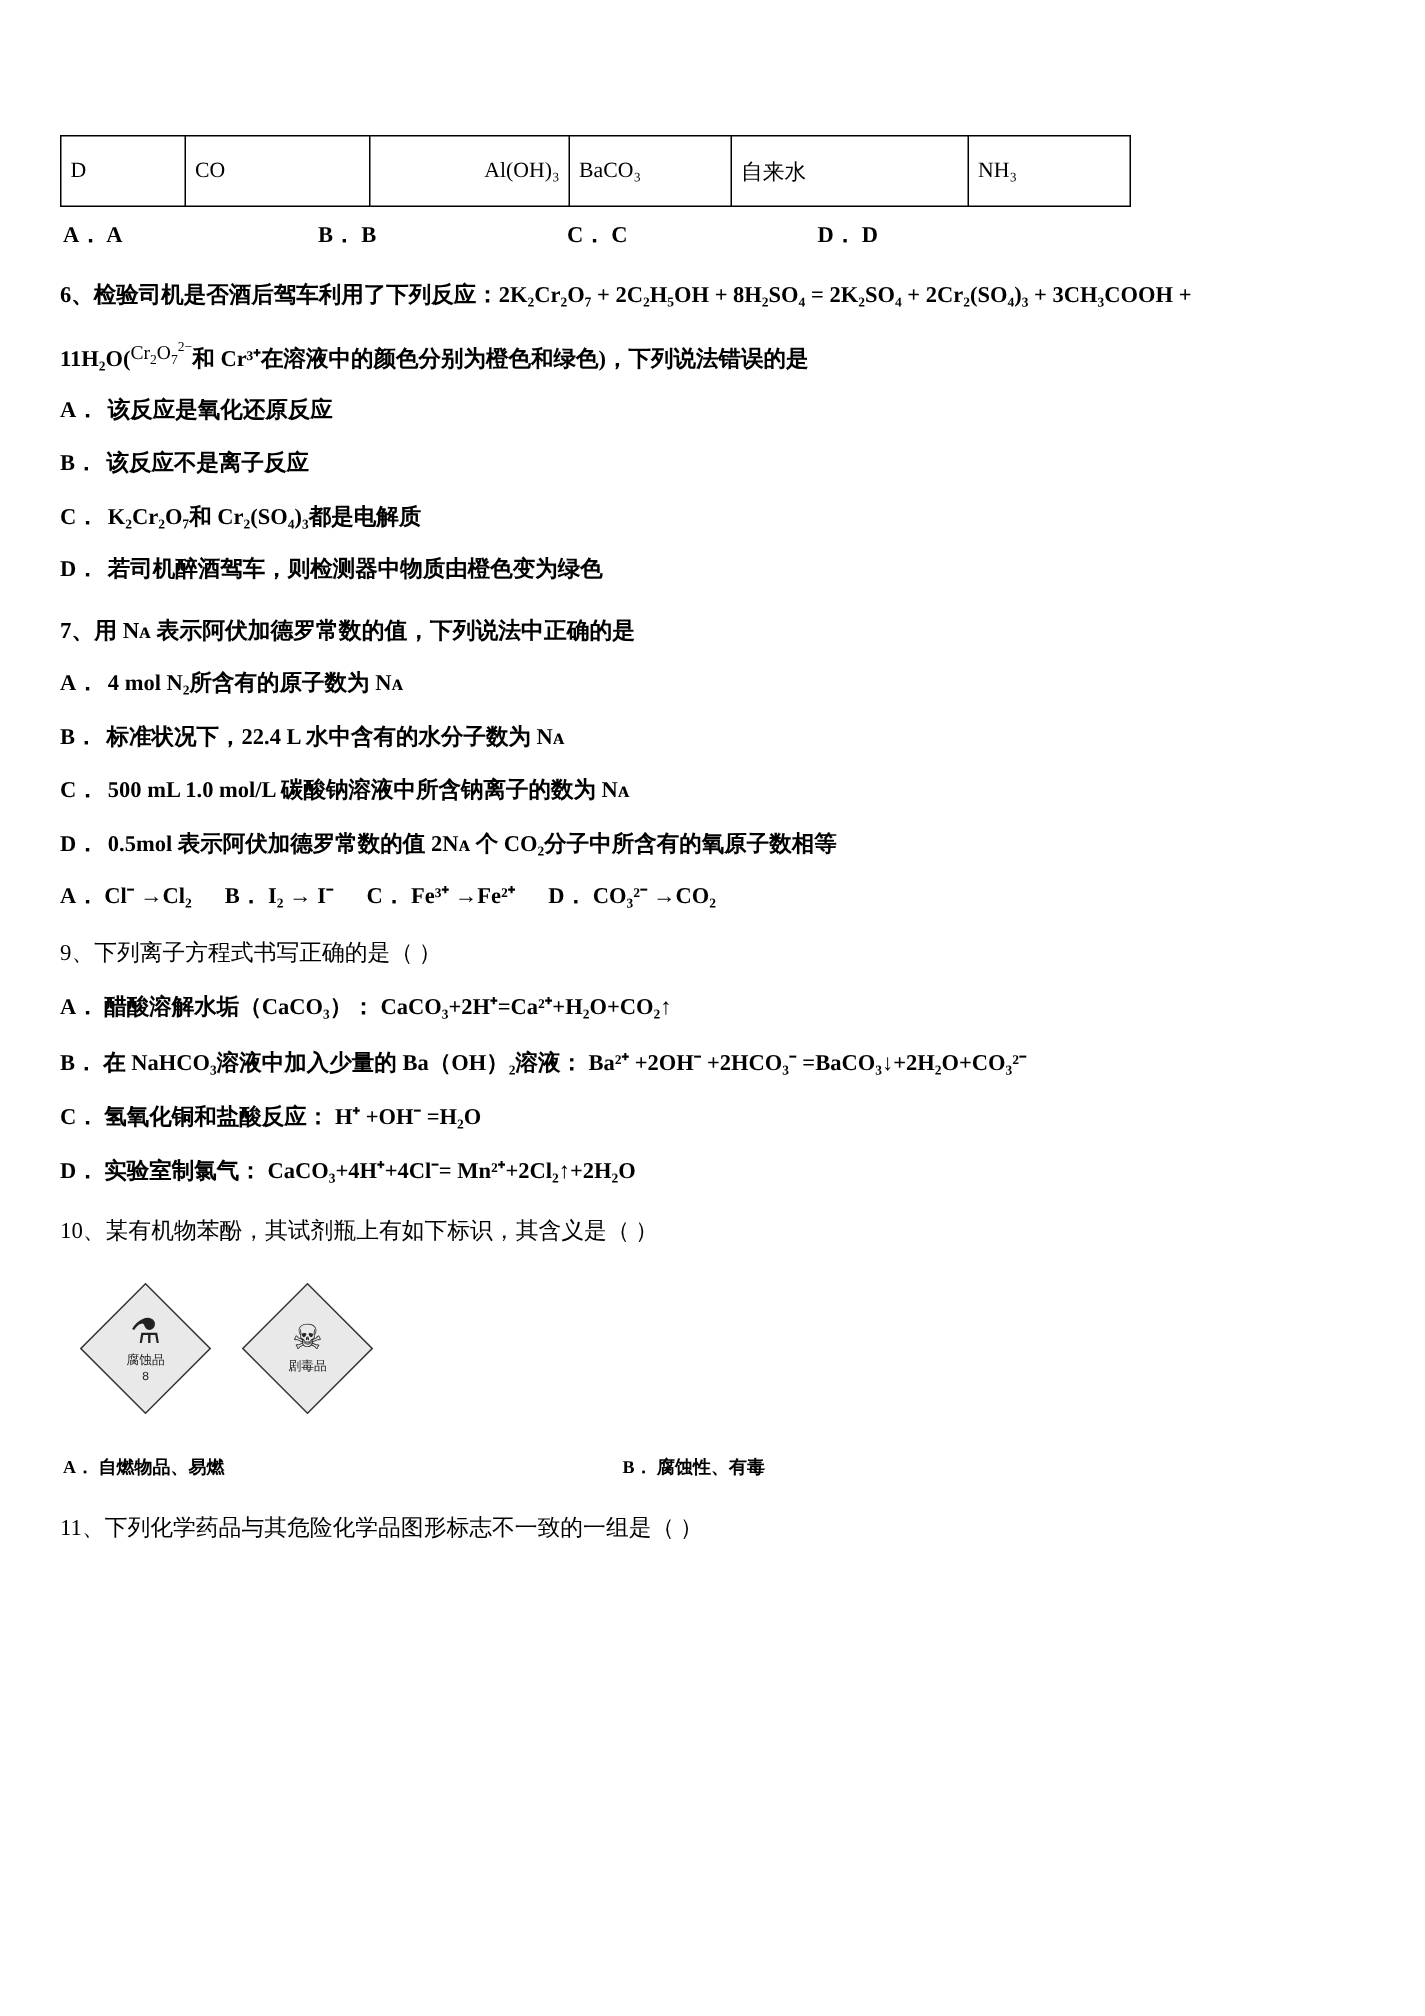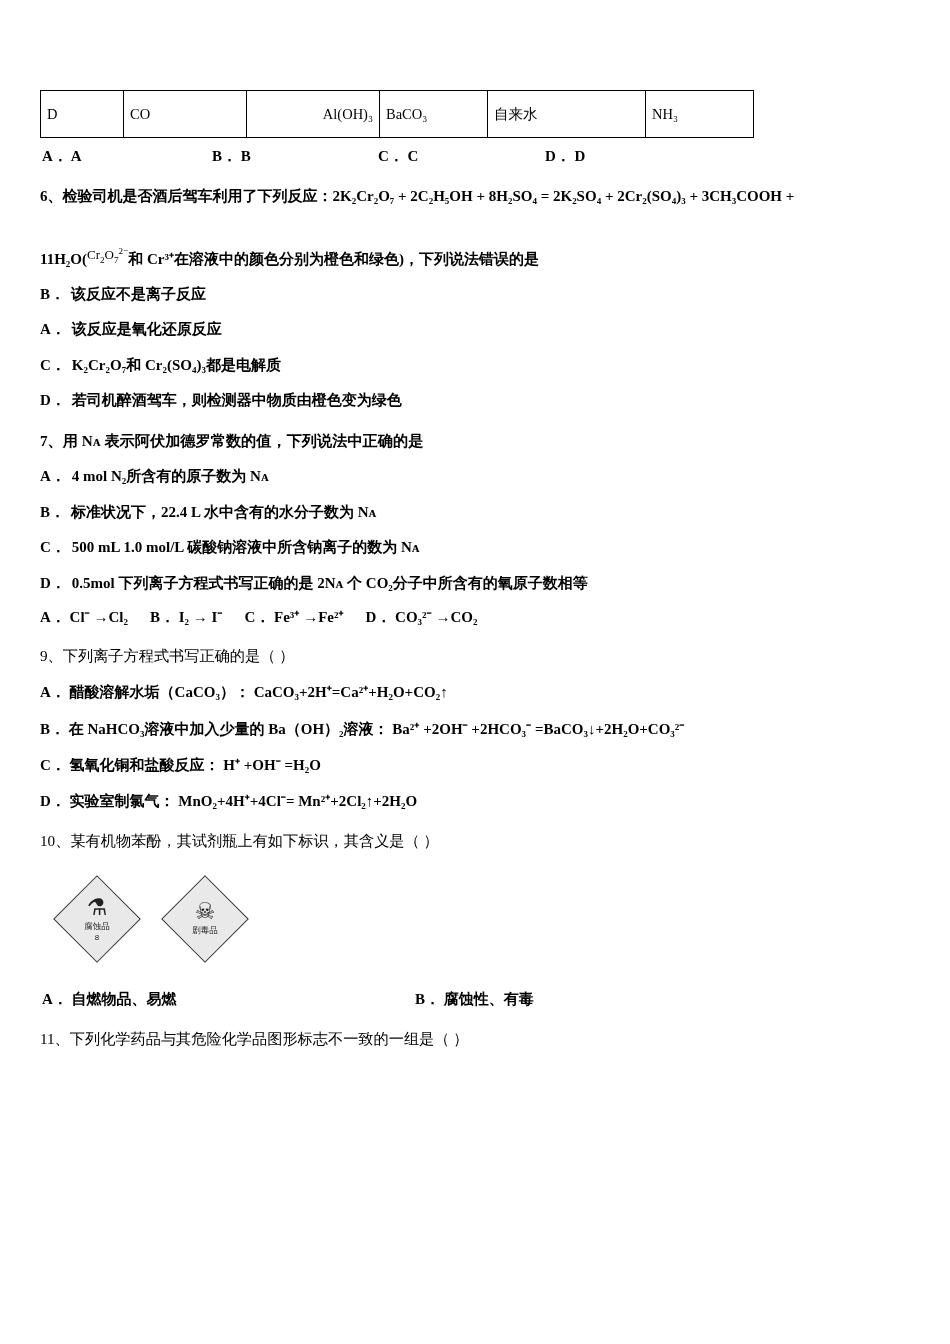--- a/index.html
+++ b/index.html
@@ -78,41 +78,41 @@
   .q.normalw { font-weight: normal; }
   .opt {
     font-size: 15px;
     font-weight: bold;
     margin-top: 13px;
     line-height: 1.5;
   }
   .opt .lbl { margin-right: 6px; }
 
   .q6line1 { margin-top: 20px; font-weight: bold; font-size: 15px; }
-  .q6line2 { margin-top: 42px; font-weight: bold; font-size: 15px; }
+  .q6line2 { margin-top: 22px; font-weight: bold; font-size: 15px; }
   .cr2o7 {
     font-family: "Liberation Serif", serif;
     font-weight: normal;
     font-size: 13px;
     position: relative;
     top: -5px;
   }
   .cr2o7 sub { font-size: 0.7em; }
   .cr2o7 sup { font-size: 0.7em; }
 
   .q8opts {
     font-size: 15px;
     font-weight: bold;
     margin-top: 12px;
   }
   .q8opts span.gap { display: inline-block; width: 22px; }
 
   .two-col {
     position: relative;
-    font-size: 15px;
+    font-size: 12px;
     font-weight: bold;
     margin-top: 14px;
     height: 20px;
     text-align: right;
   }
   .two-col .left { position: absolute; left: 2px; }
   .two-col .right { position: absolute; left: 375px; }
 
   
   .symbols {
@@ -187,55 +187,55 @@
       <span class="a3">C． C</span>
       <span class="a4">D． D</span>
     </div>
 
     <div class="q6line1">6、检验司机是否酒后驾车利用了下列反应：2K₂Cr₂O₇ + 2C₂H₅OH + 8H₂SO₄ = 2K₂SO₄ + 2Cr₂(SO₄)₃ + 3CH₃COOH +</div>
     <div class="q6line2">
       <span>11H₂O(</span><span class="cr2o7">Cr<sub>2</sub>O<sub>7</sub><sup>2−</sup></span><span>和 Cr³⁺在溶液中的颜色分别为橙色和绿色)，下列说法错误的是</span>
     </div>
 
     <div class="opt">
+      <span class="lbl">A．</span><span>该反应是氧化还原反应</span>
+    </div>
+    <div class="opt">
       <span class="lbl">B．</span><span>该反应不是离子反应</span>
     </div>
     <div class="opt">
-      <span class="lbl">A．</span><span>该反应是氧化还原反应</span>
-    </div>
-    <div class="opt">
       <span class="lbl">C．</span><span>K₂Cr₂O₇和 Cr₂(SO₄)₃都是电解质</span>
     </div>
     <div class="opt">
       <span class="lbl">D．</span><span>若司机醉酒驾车，则检测器中物质由橙色变为绿色</span>
     </div>
 
     <div class="q">7、用 Nᴀ 表示阿伏加德罗常数的值，下列说法中正确的是</div>
     <div class="opt">
       <span class="lbl">A．</span><span>4 mol N₂所含有的原子数为 Nᴀ</span>
     </div>
     <div class="opt">
       <span class="lbl">B．</span><span>标准状况下，22.4 L 水中含有的水分子数为 Nᴀ</span>
     </div>
     <div class="opt">
       <span class="lbl">C．</span><span>500 mL 1.0 mol/L 碳酸钠溶液中所含钠离子的数为 Nᴀ</span>
     </div>
     <div class="opt">
-      <span class="lbl">D．</span><span>0.5mol 下列离子方程式书写正确的是 2Nᴀ 个 CO₂分子中所含有的氧原子数相等</span>
+      <span class="lbl">D．</span><span>0.5mol 表示阿伏加德罗常数的值 2Nᴀ 个 CO₂分子中所含有的氧原子数相等</span>
     </div>
 
     <div class="q8opts">
       <span>A． Cl⁻ →Cl₂</span><span class="gap"></span><span>B． I₂ → I⁻</span><span class="gap"></span><span>C． Fe³⁺ →Fe²⁺</span><span class="gap"></span><span>D． CO₃²⁻ →CO₂</span>
     </div>
 
     <div class="q normalw">9、下列离子方程式书写正确的是（   ）</div>
     <div class="opt">A． 醋酸溶解水垢（CaCO₃）：   CaCO₃+2H⁺=Ca²⁺+H₂O+CO₂↑</div>
     <div class="q9b">B． 在 NaHCO₃溶液中加入少量的 Ba（OH）₂溶液：  Ba²⁺ +2OH⁻ +2HCO₃⁻ =BaCO₃↓+2H₂O+CO₃²⁻</div>
     <div class="opt">C． 氢氧化铜和盐酸反应：  H⁺ +OH⁻ =H₂O</div>
-    <div class="opt">D． 实验室制氯气： MnO₂+4H⁺+4Cl⁻= Mn²⁺+2Cl₂↑+2H₂O</div>
+    <div class="opt">D． 实验室制氯气： CaCO₃+4H⁺+4Cl⁻= Mn²⁺+2Cl₂↑+2H₂O</div>
 
     <div class="q normalw">10、某有机物苯酚，其试剂瓶上有如下标识，其含义是（      ）</div>
 
     <div class="symbols">
       <div class="diamond-wrap d1">
         <div class="diamond"></div>
         <div class="diamond-inner">
           <span class="glyph">⚗</span>
           <span class="sym-label">腐蚀品</span>
           <span class="sym-num">8</span>

